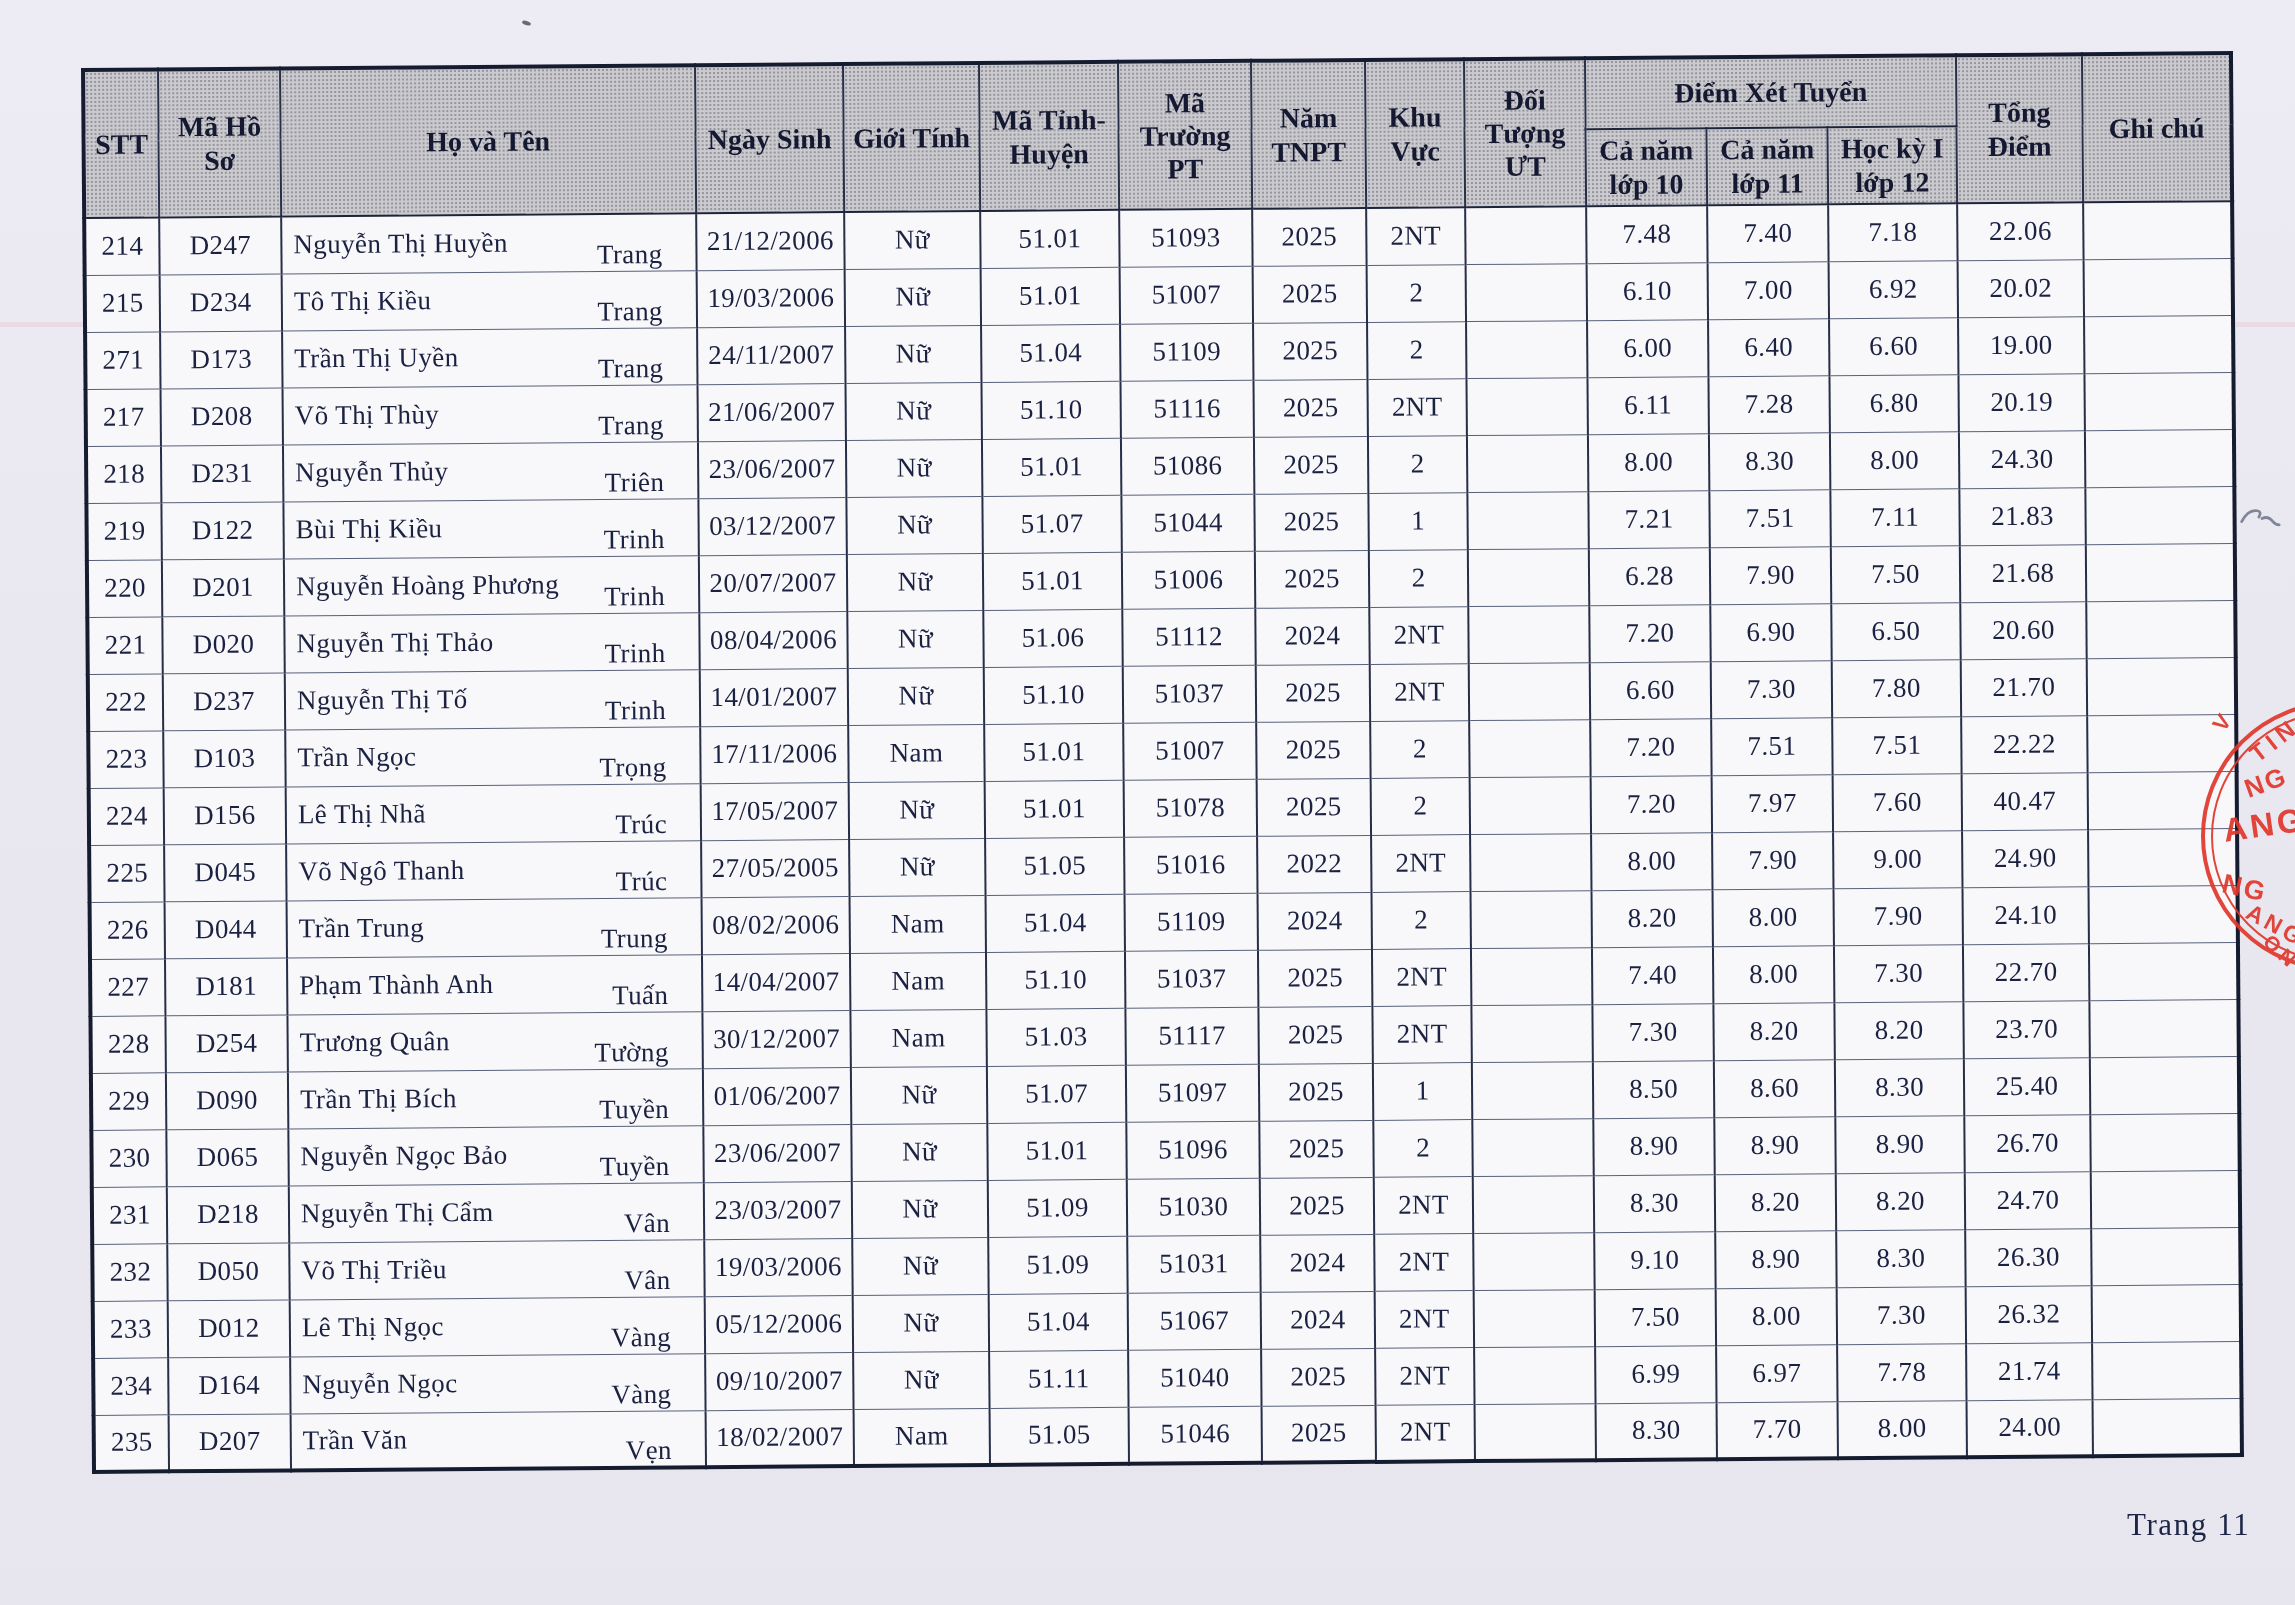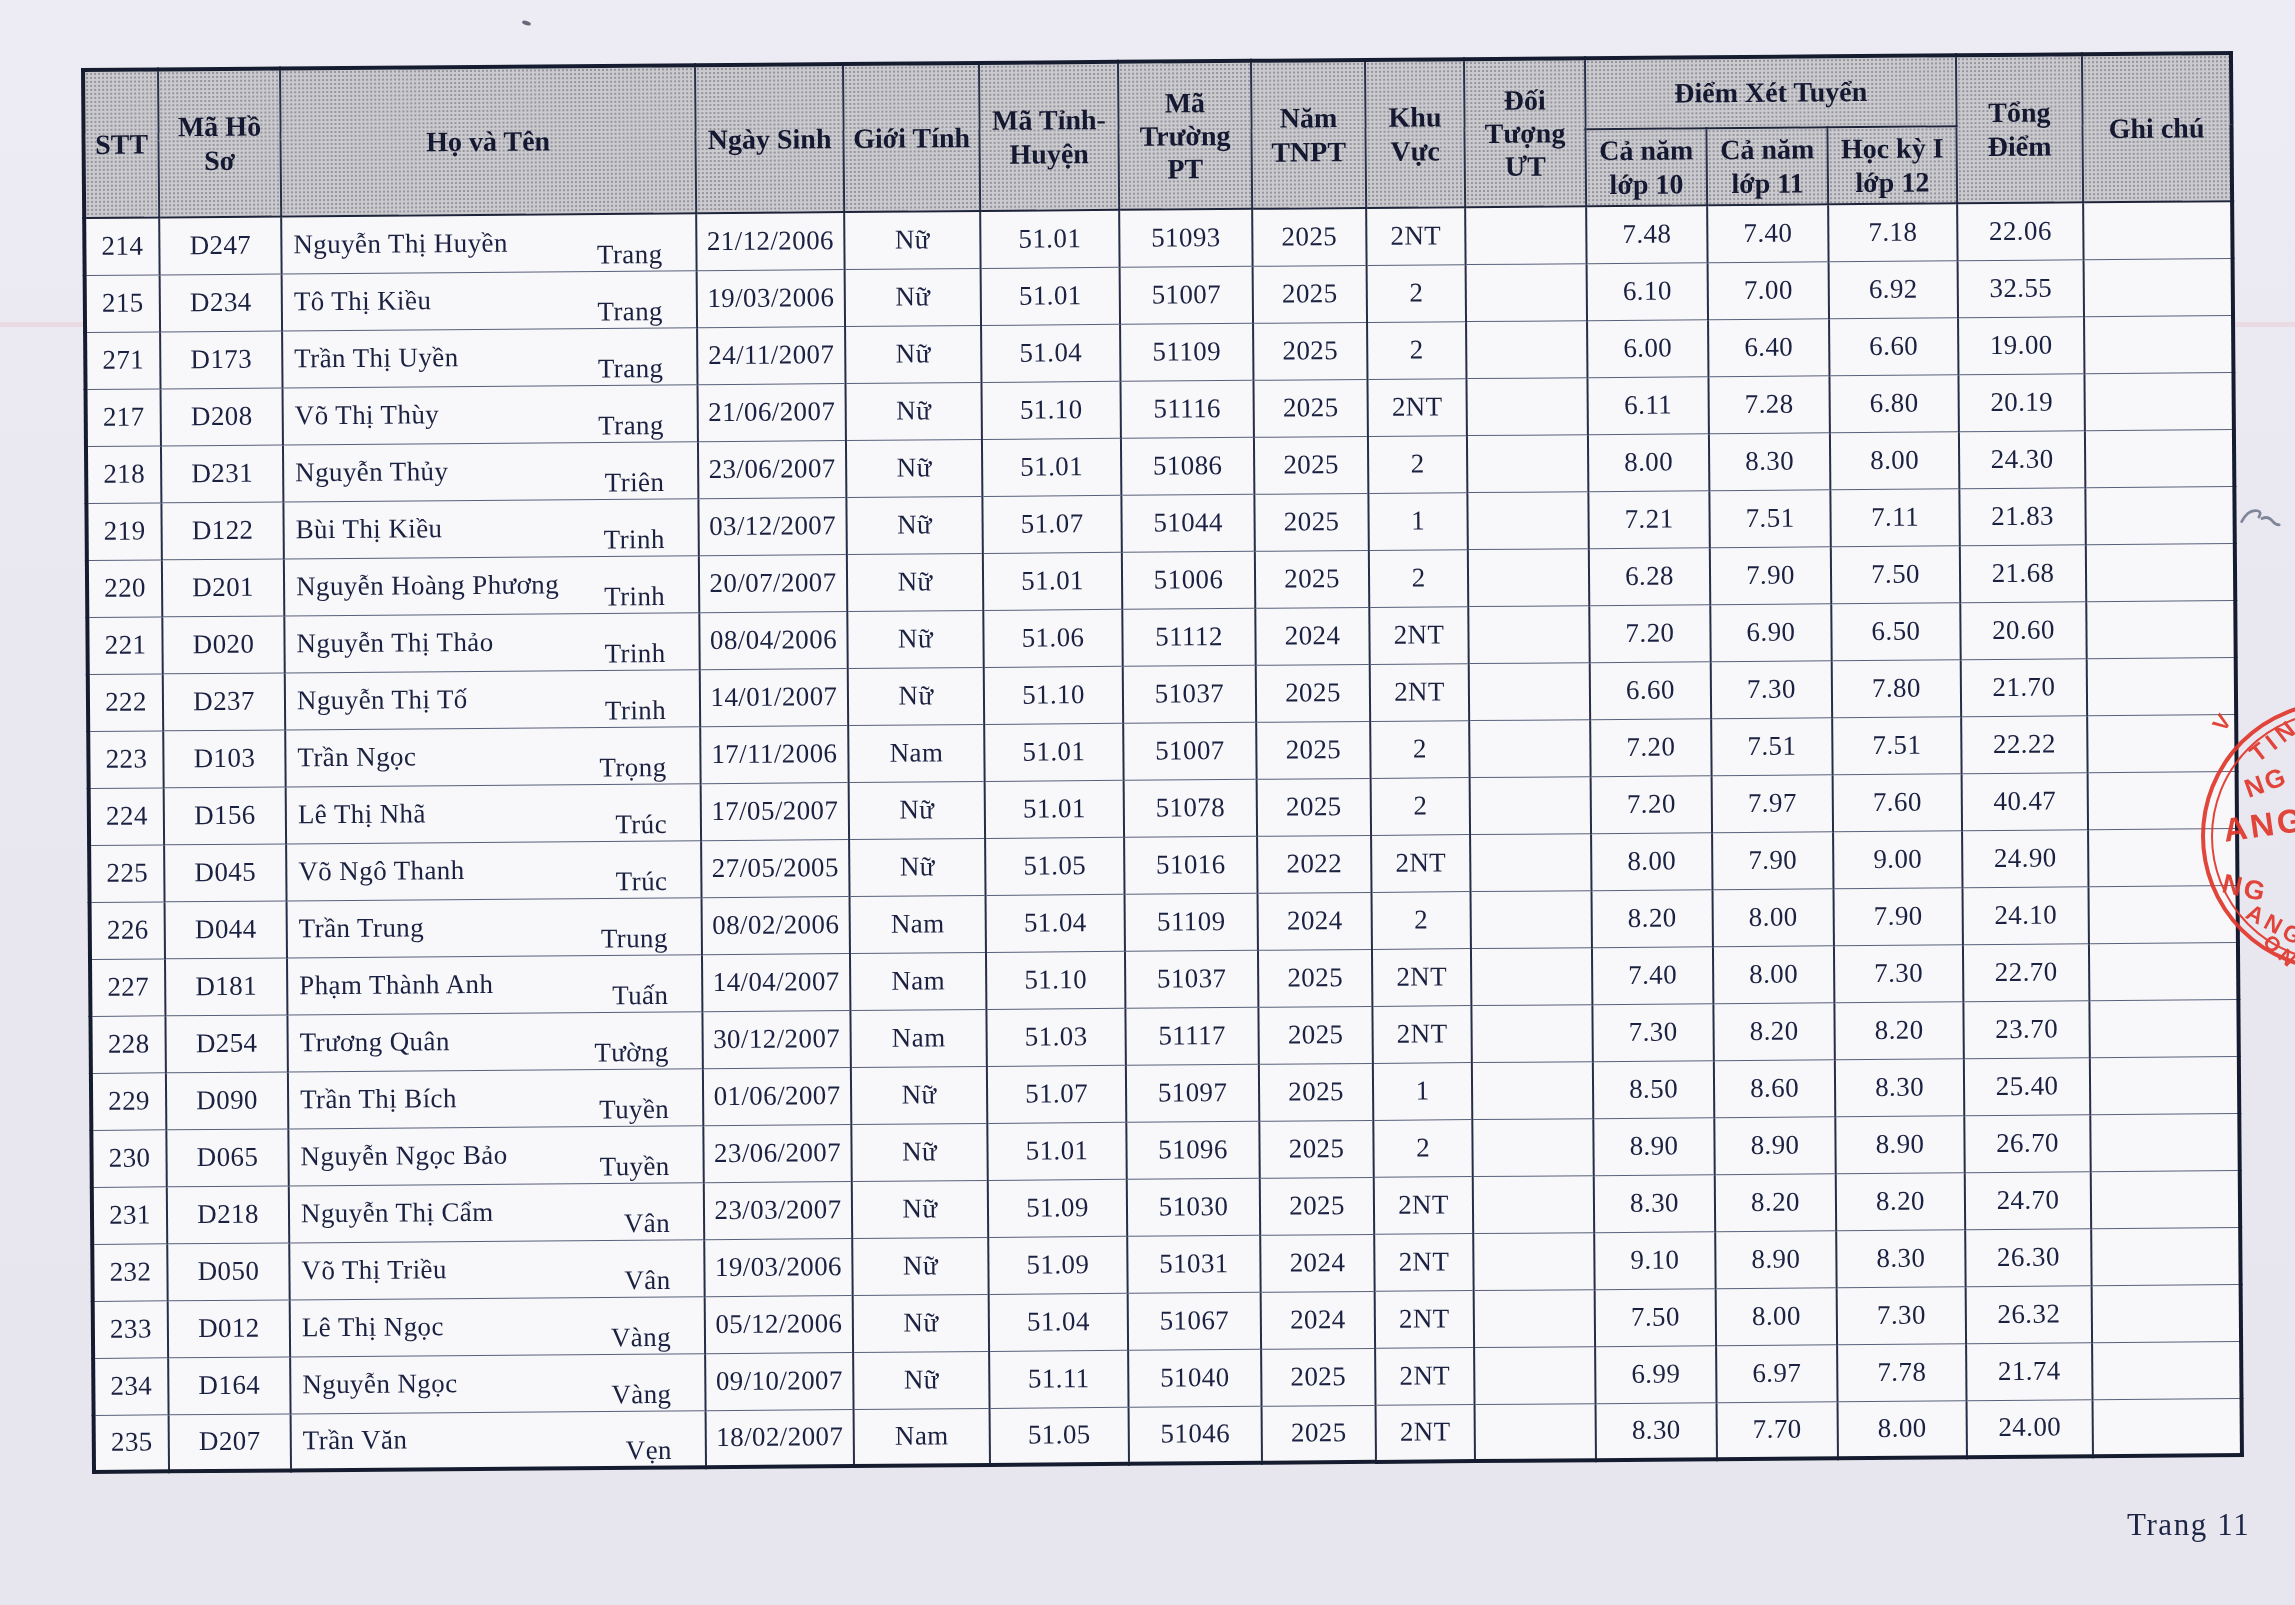--- a/index.html
+++ b/index.html
@@ -164,21 +164,21 @@
     <td>19/03/2006</td>
     <td>Nữ</td>
     <td>51.01</td>
     <td>51007</td>
     <td>2025</td>
     <td>2</td>
     <td></td>
     <td>6.10</td>
     <td>7.00</td>
     <td>6.92</td>
-    <td>32.55</td>
+    <td>20.02</td>
     <td></td>
   </tr>
         <tr>
     <td>271</td>
     <td>D173</td>
     <td class="name-cell">
       <span class="ho">Trần Thị Uyền</span>
       <span class="ten">Trang</span>
     </td>
     <td>24/11/2007</td>

